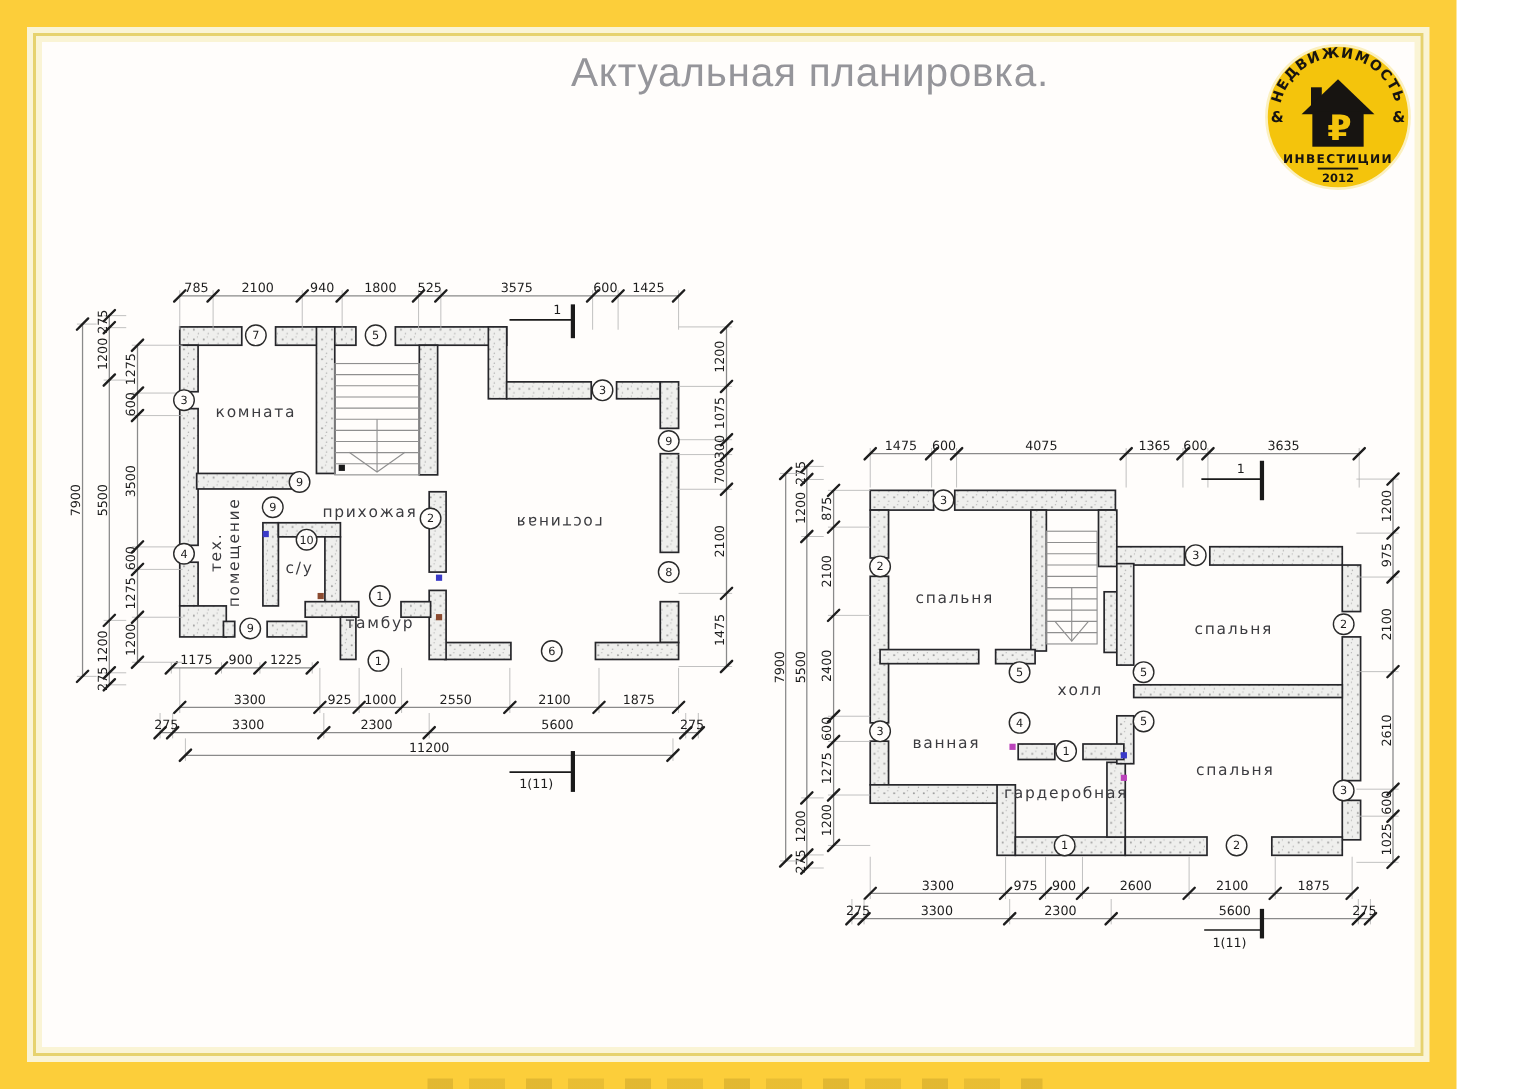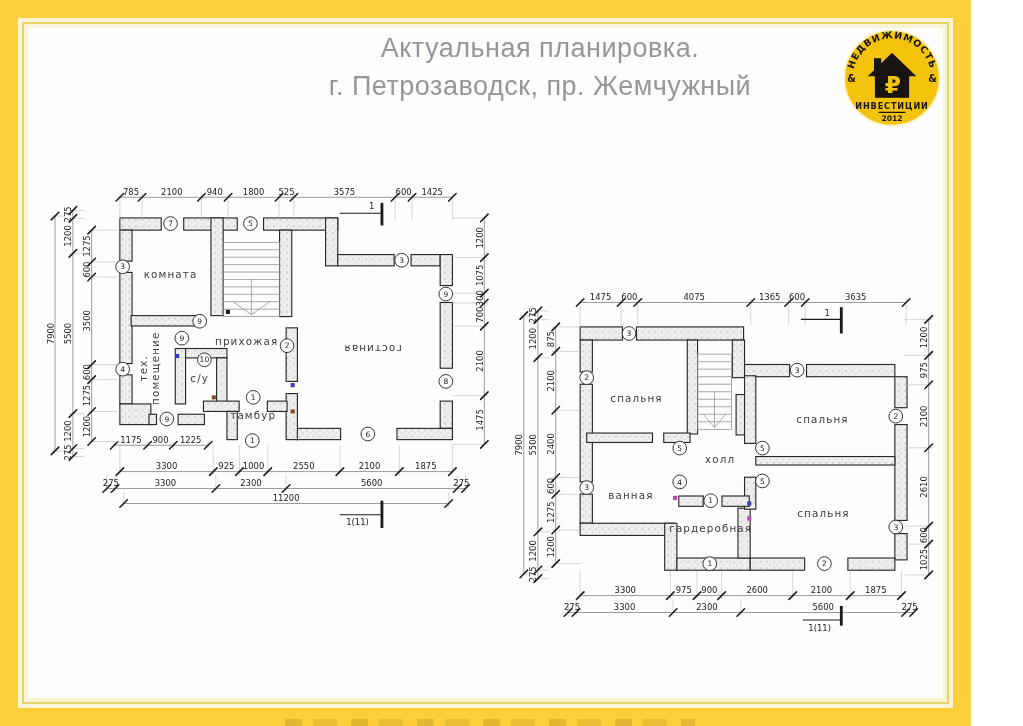--- a/index.html
+++ b/index.html
@@ -26,21 +26,20 @@
   .mline{stroke:#1a1a1a;}
   .mtext{font-family:"DejaVu Sans",sans-serif;font-size:9px;fill:#1d1d1d;}
 </style>
 </head>
 <body>
 
 <div class="page">
   <div class="inner"></div>
   <div class="title">
     <div>Актуальная планировка.</div>
-    <div>г. Петрозаводск, пр. Жемчужный</div>
   </div>
 
   <div class="logo">
     <svg viewBox="-60 -60 120 120" width="108" height="108">
       <circle cx="0" cy="0" r="53" fill="#f4c40c" stroke="#fbf0c0" stroke-width="2"></circle>
       <defs>
         <path id="arcTop" d="M -41,14 A 43.5,43.5 0 1 1 41,14" fill="none"></path>
       </defs>
       <text font-family="DejaVu Sans,sans-serif" font-size="10.5" font-weight="bold" fill="#171411" letter-spacing="1">
         <textPath href="#arcTop" startOffset="50%" text-anchor="middle">НЕДВИЖИМОСТЬ</textPath>

